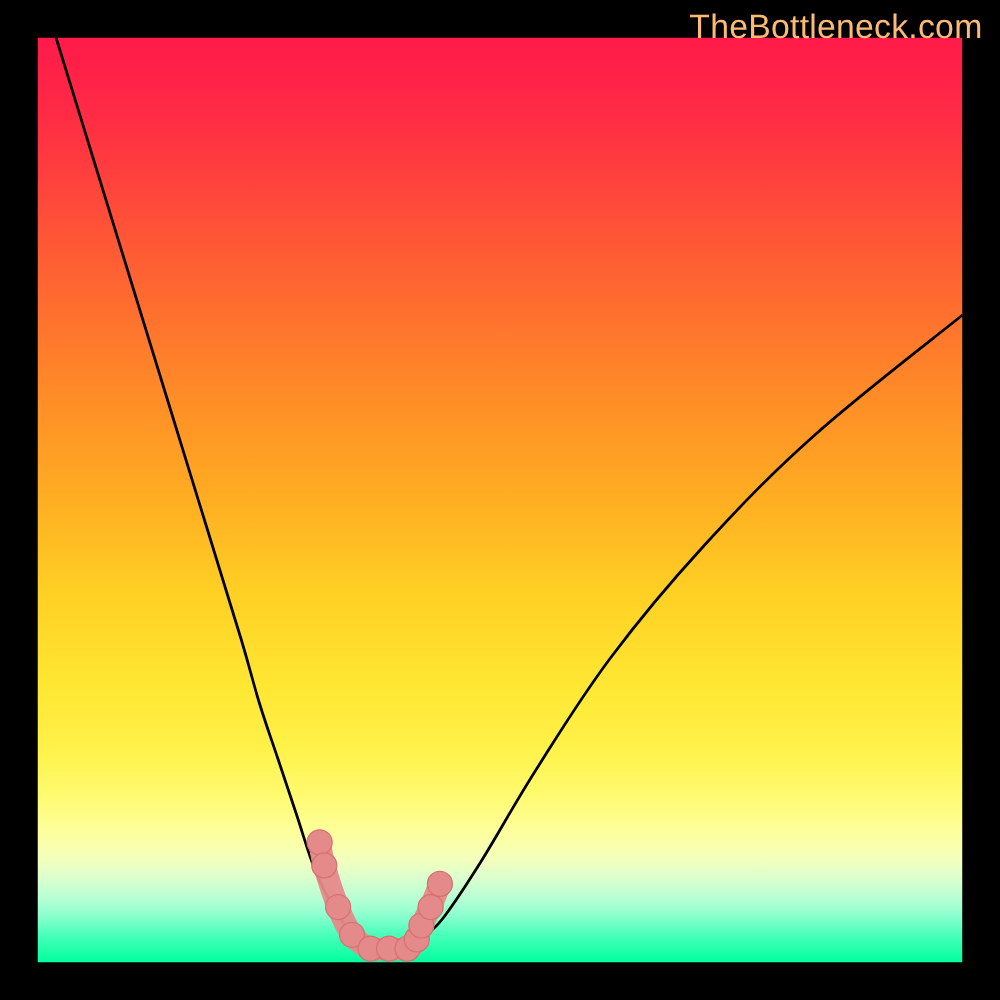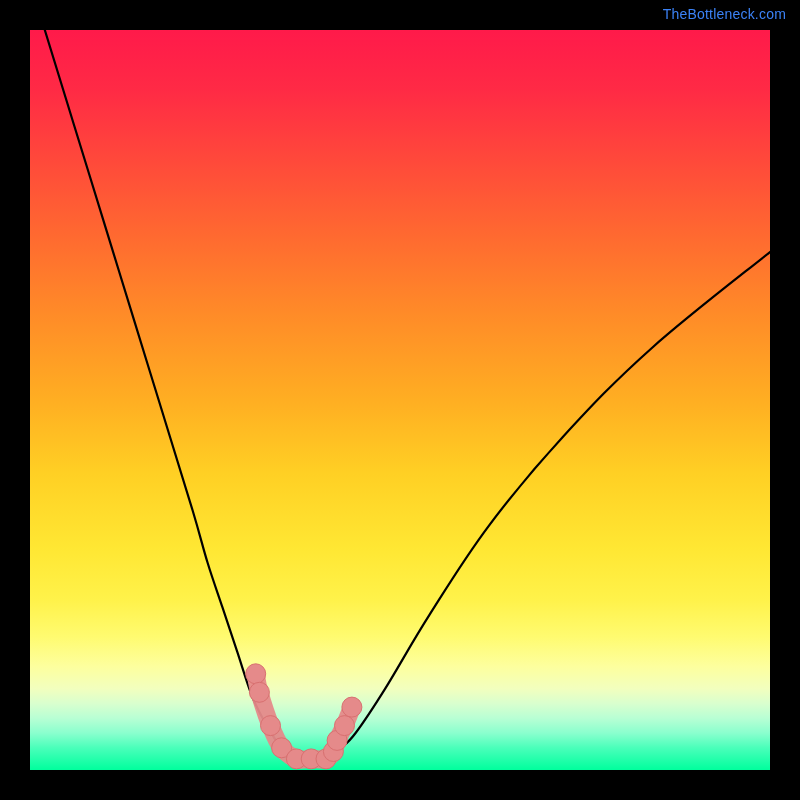--- a/index.html
+++ b/index.html
@@ -47,22 +47,22 @@
       #00ff9d 100%);
   }
   svg.curves {
     position: absolute;
     inset: 0;
   }
   .watermark {
     position: absolute;
     top: 6px;
     right: 14px;
-    color: #3b82f6;
-    font-size: 14px;
+    color: #fdba74;
+    font-size: 27px;
     font-weight: 400;
     letter-spacing: 0.2px;
     margin-left: 32px;
   }
 </style>
 </head>
 <body>
 
 <div class="frame">
   <div class="plot">

